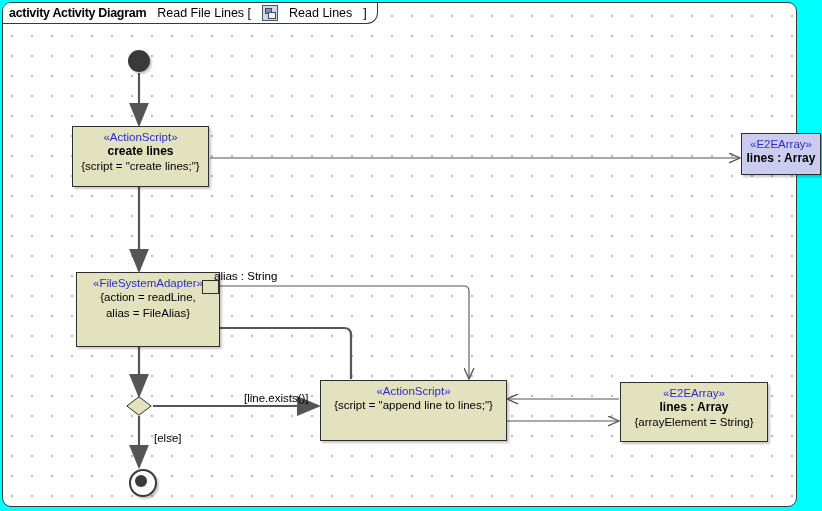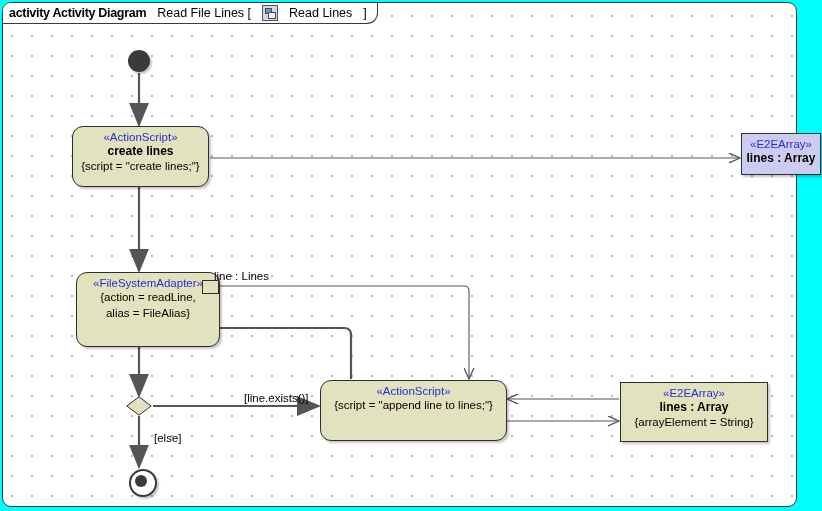--- a/index.html
+++ b/index.html
@@ -59,21 +59,21 @@
 
   
   .node{
     position:absolute;box-sizing:border-box;
     border:1px solid #2f2f2f;
     background:#e2e2bf;
     text-align:center;
     z-index:20;
     box-shadow:2px 2px 2px rgba(0,0,0,0.22);
   }
-  .node.round{border-radius:11px;}
+  .node.round{border-radius:0;}
   .node .stereo{
     color:#2b2bd0;font-size:11.5px;line-height:14px;margin-top:3px;
   }
   .node .nname{
     font-weight:bold;font-size:12px;line-height:15px;color:#000;
   }
   .node .props{
     font-size:11.5px;line-height:14px;color:#000;
     padding:0 3px 2px 3px;white-space:nowrap;
   }
@@ -165,21 +165,21 @@
     <div class="nname">create lines</div>
     <div class="props">{script = "create lines;"}</div>
   </div>
 
   <div class="node round" style="left:73px;top:269px;width:144px;height:75px;">
     <div class="stereo">«FileSystemAdapter»</div>
     <div class="props">{action = readLine,</div>
     <div class="props">alias = FileAlias}</div>
   </div>
   <div class="pin" style="left:199px;top:277px;"></div>
-  <div class="pin-label" style="left:211px;top:267px;">line : Lines</div>
+  <div class="pin-label" style="left:211px;top:267px;">alias : String</div>
 
   <div class="decision" style="left:123px;top:393px;">
     <svg width="26" height="20" viewBox="0 0 26 20" xmlns="http://www.w3.org/2000/svg">
       <polygon points="13,0.8 25.2,10 13,19.2 0.8,10" fill="#e2e2bf" stroke="#2f2f2f" stroke-width="1"></polygon>
     </svg>
   </div>
   <div class="guard" style="left:210px;top:389px;padding-left:31px;">[line.exists()]</div>
   <div class="guard" style="left:151px;top:429px;">[else]</div>
 
   <div class="final" style="left:126px;top:466px;"></div>

